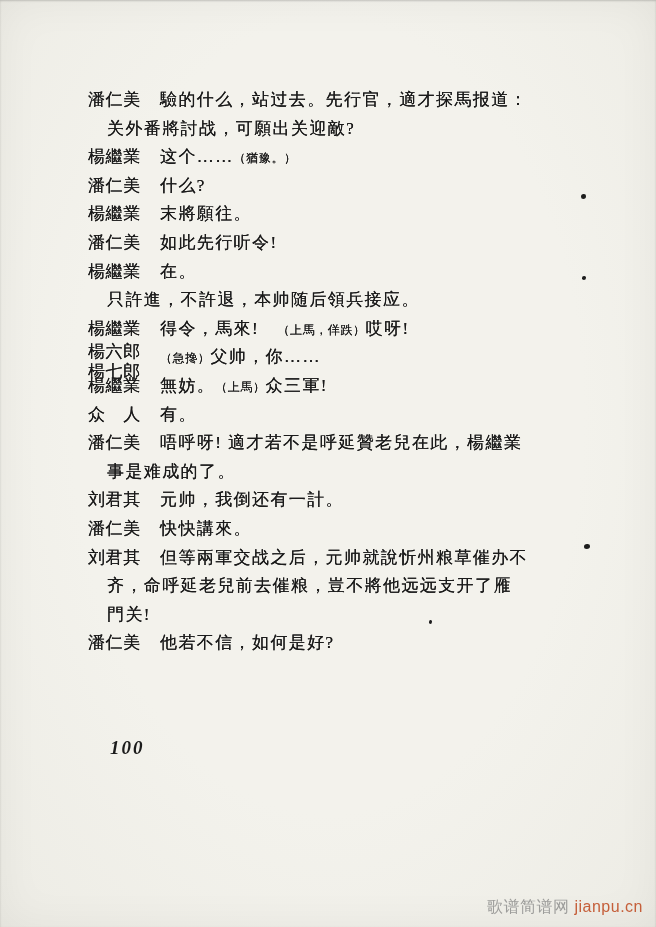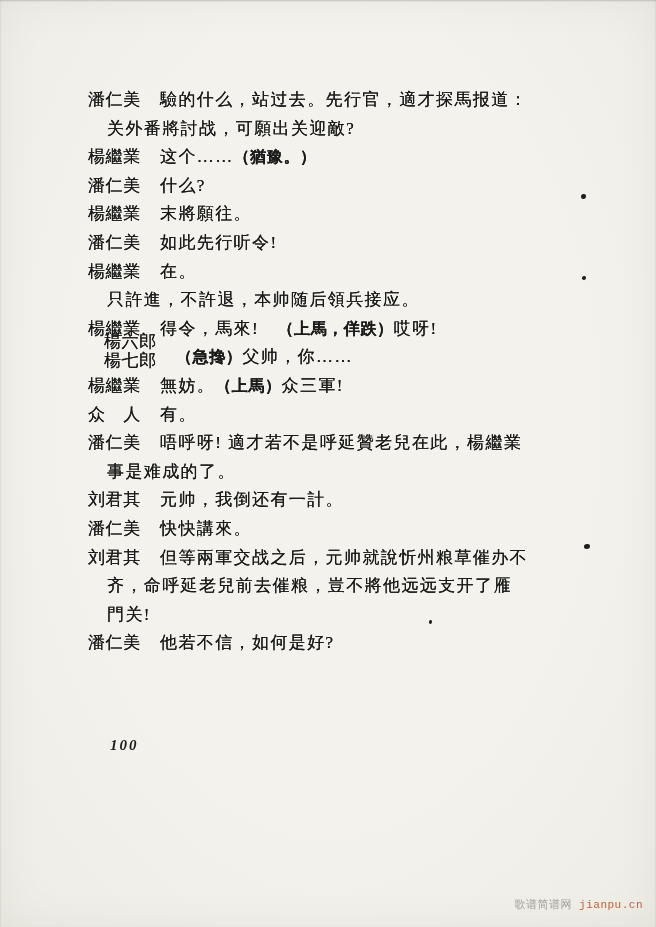--- a/index.html
+++ b/index.html
@@ -13,36 +13,36 @@
     box-shadow:inset 0 1px 2px rgba(0,0,0,0.18), inset 0 0 45px rgba(0,0,0,0.05);
   }
   .text-block{position:absolute;left:0;top:86px;width:656px;}
   .line{
     height:28.6px;line-height:28.6px;
     white-space:nowrap;font-size:17px;
     text-shadow:0 0 0.4px currentColor;
   }
   .line.dialogue{padding-left:88px;}
   .line.continuation{padding-left:107px;}
-  .line.dialogue-stacked{padding-left:88px;display:flex;align-items:flex-end;margin-left:16px;}
+  .line.dialogue-stacked{padding-left:88px;display:flex;align-items:flex-start;}
   .speaker{display:inline-block;width:72px;letter-spacing:0.6px;}
   .speech{letter-spacing:1.4px;}
-  .stage{font-size:16px;letter-spacing:0.6px;font-weight:bold;}
+  .stage{font-size:12px;letter-spacing:0.6px;}
   .plain{font-size:17px;}
   .name-stack{flex:0 0 72px;width:72px;line-height:19.6px;position:relative;top:-1px;}
   .stack-name{letter-spacing:0.6px;font-size:17px;text-shadow:0 0 0.4px currentColor;}
   .page-number{
     position:absolute;left:110px;top:737px;
-    font-size:15px;font-style:italic;font-weight:bold;
+    font-size:19px;font-style:italic;font-weight:bold;
     letter-spacing:2px;color:#1b1b1b;text-align:right;
   }
   .watermark{
     position:absolute;right:13px;top:897px;
-    font-size:11px;letter-spacing:0.5px;
-    font-family:Liberation Mono, monospace;
+    font-size:16px;letter-spacing:0.5px;
+    font-family:Liberation Sans, sans-serif;
   }
   .wm-name{color:#9d9d9b;}
   .wm-url{color:#c55f3a;}
   .speck{position:absolute;background:#1d1d1d;border-radius:50% 40% 55% 45%;}
   .speck.s1{left:581px;top:194px;width:5px;height:5px;}
   .speck.s2{left:582px;top:276px;width:4px;height:4px;}
   .speck.s3{left:584px;top:544px;width:6px;height:5px;}
   .speck.s4{left:429px;top:620px;width:3px;height:4px;}
 </style>
 </head>

